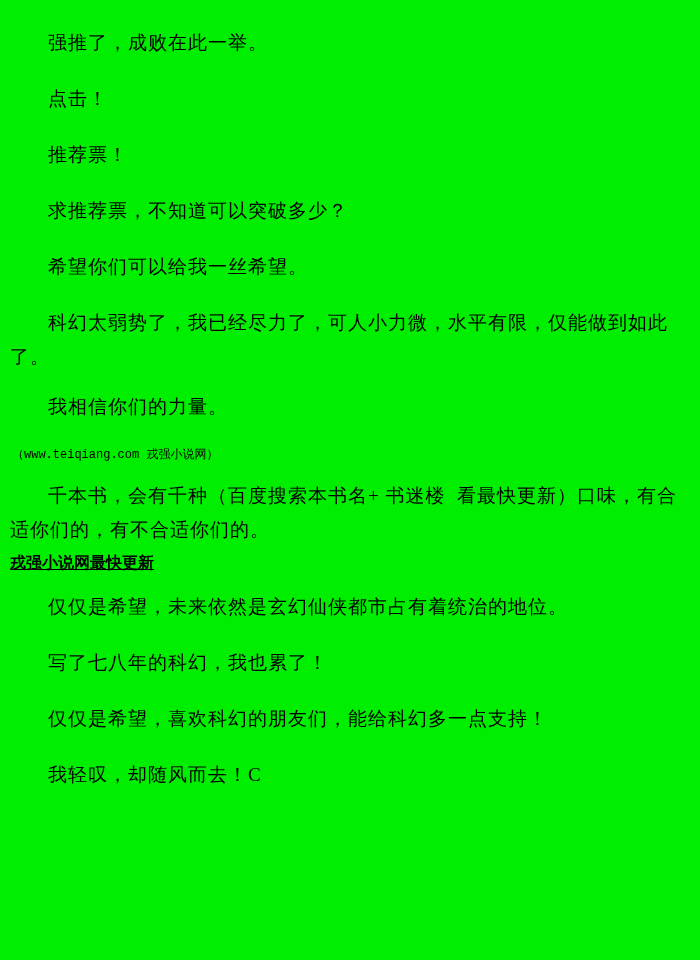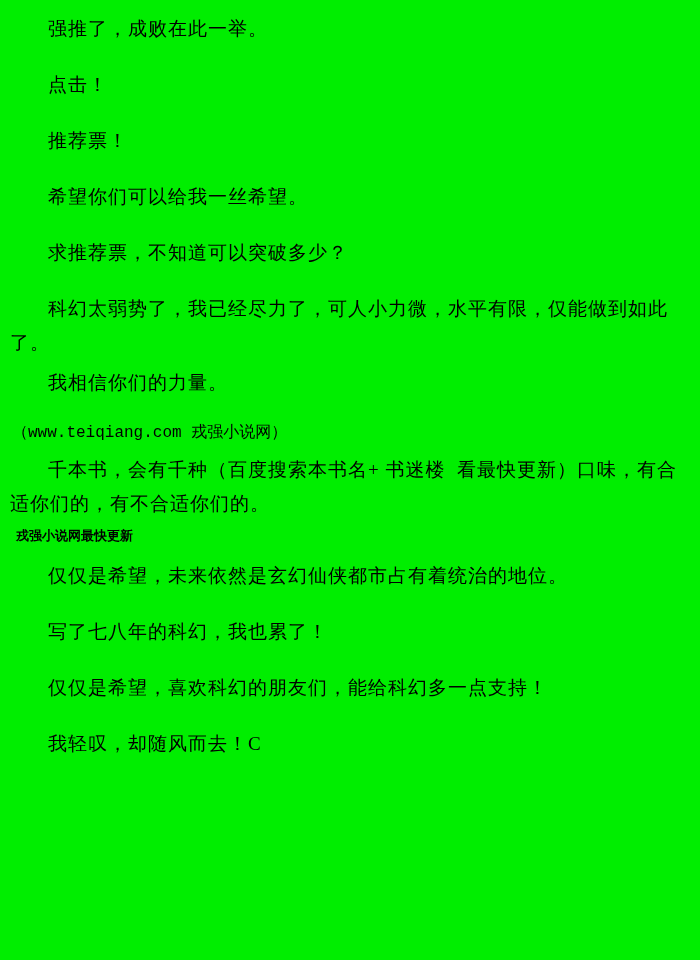--- a/index.html
+++ b/index.html
@@ -19,58 +19,59 @@
     position: relative;
     width: 700px;
     height: 960px;
     box-sizing: border-box;
     padding: 10px 18px 0 10px;
   }
   .para {
     font-size: 19px;
     line-height: 34px;
     text-indent: 2em;
-    margin: 2px 0 22px 0;
+    margin: 16px 0 22px 0;
     letter-spacing: 1px;
     white-space: pre-wrap;
     word-break: break-all;
   }
   .para.tight {
     margin-bottom: 6px;
   }
   .watermark-inline {
     font-family: "Liberation Mono", monospace;
-    font-size: 16px;
+    font-size: 12px;
     color: #000000;
     letter-spacing: 0px;
     margin: 0 0 10px 0;
     text-indent: 0;
     padding-left: 2px;
   }
   .watermark-left {
     font-family: "Liberation Sans", sans-serif;
-    font-size: 13px;
+    font-size: 16px;
     font-weight: bold;
     color: #000000;
-    margin: 0 0 14px 6px;
+    margin: 0 0 14px 0;
     text-indent: 0;
     padding-left: 0px;
     letter-spacing: 0px;
+    text-decoration: underline;
   }
 </style>
 </head>
 <body style="background: rgb(0, 238, 0); color: rgb(0, 0, 0);">
 
 <div class="page">
 
   <p class="para">强推了，成败在此一举。</p>
   <p class="para">点击！</p>
   <p class="para">推荐票！</p>
+  <p class="para">求推荐票，不知道可以突破多少？</p>
   <p class="para">希望你们可以给我一丝希望。</p>
-  <p class="para">求推荐票，不知道可以突破多少？</p>
   <p class="para tight">科幻太弱势了，我已经尽力了，可人小力微，水平有限，仅能做到如此了。</p>
   <p class="para">我相信你们的力量。</p>
 
   <p class="watermark-inline">（www.teiqiang.com 戎强小说网）</p>
 
   <p class="para tight">千本书，会有千种（百度搜索本书名+ 书迷楼  看最快更新）口味，有合适你们的，有不合适你们的。</p>
 
   <p class="watermark-left">戎强小说网最快更新</p>
 
   <p class="para">仅仅是希望，未来依然是玄幻仙侠都市占有着统治的地位。</p>

